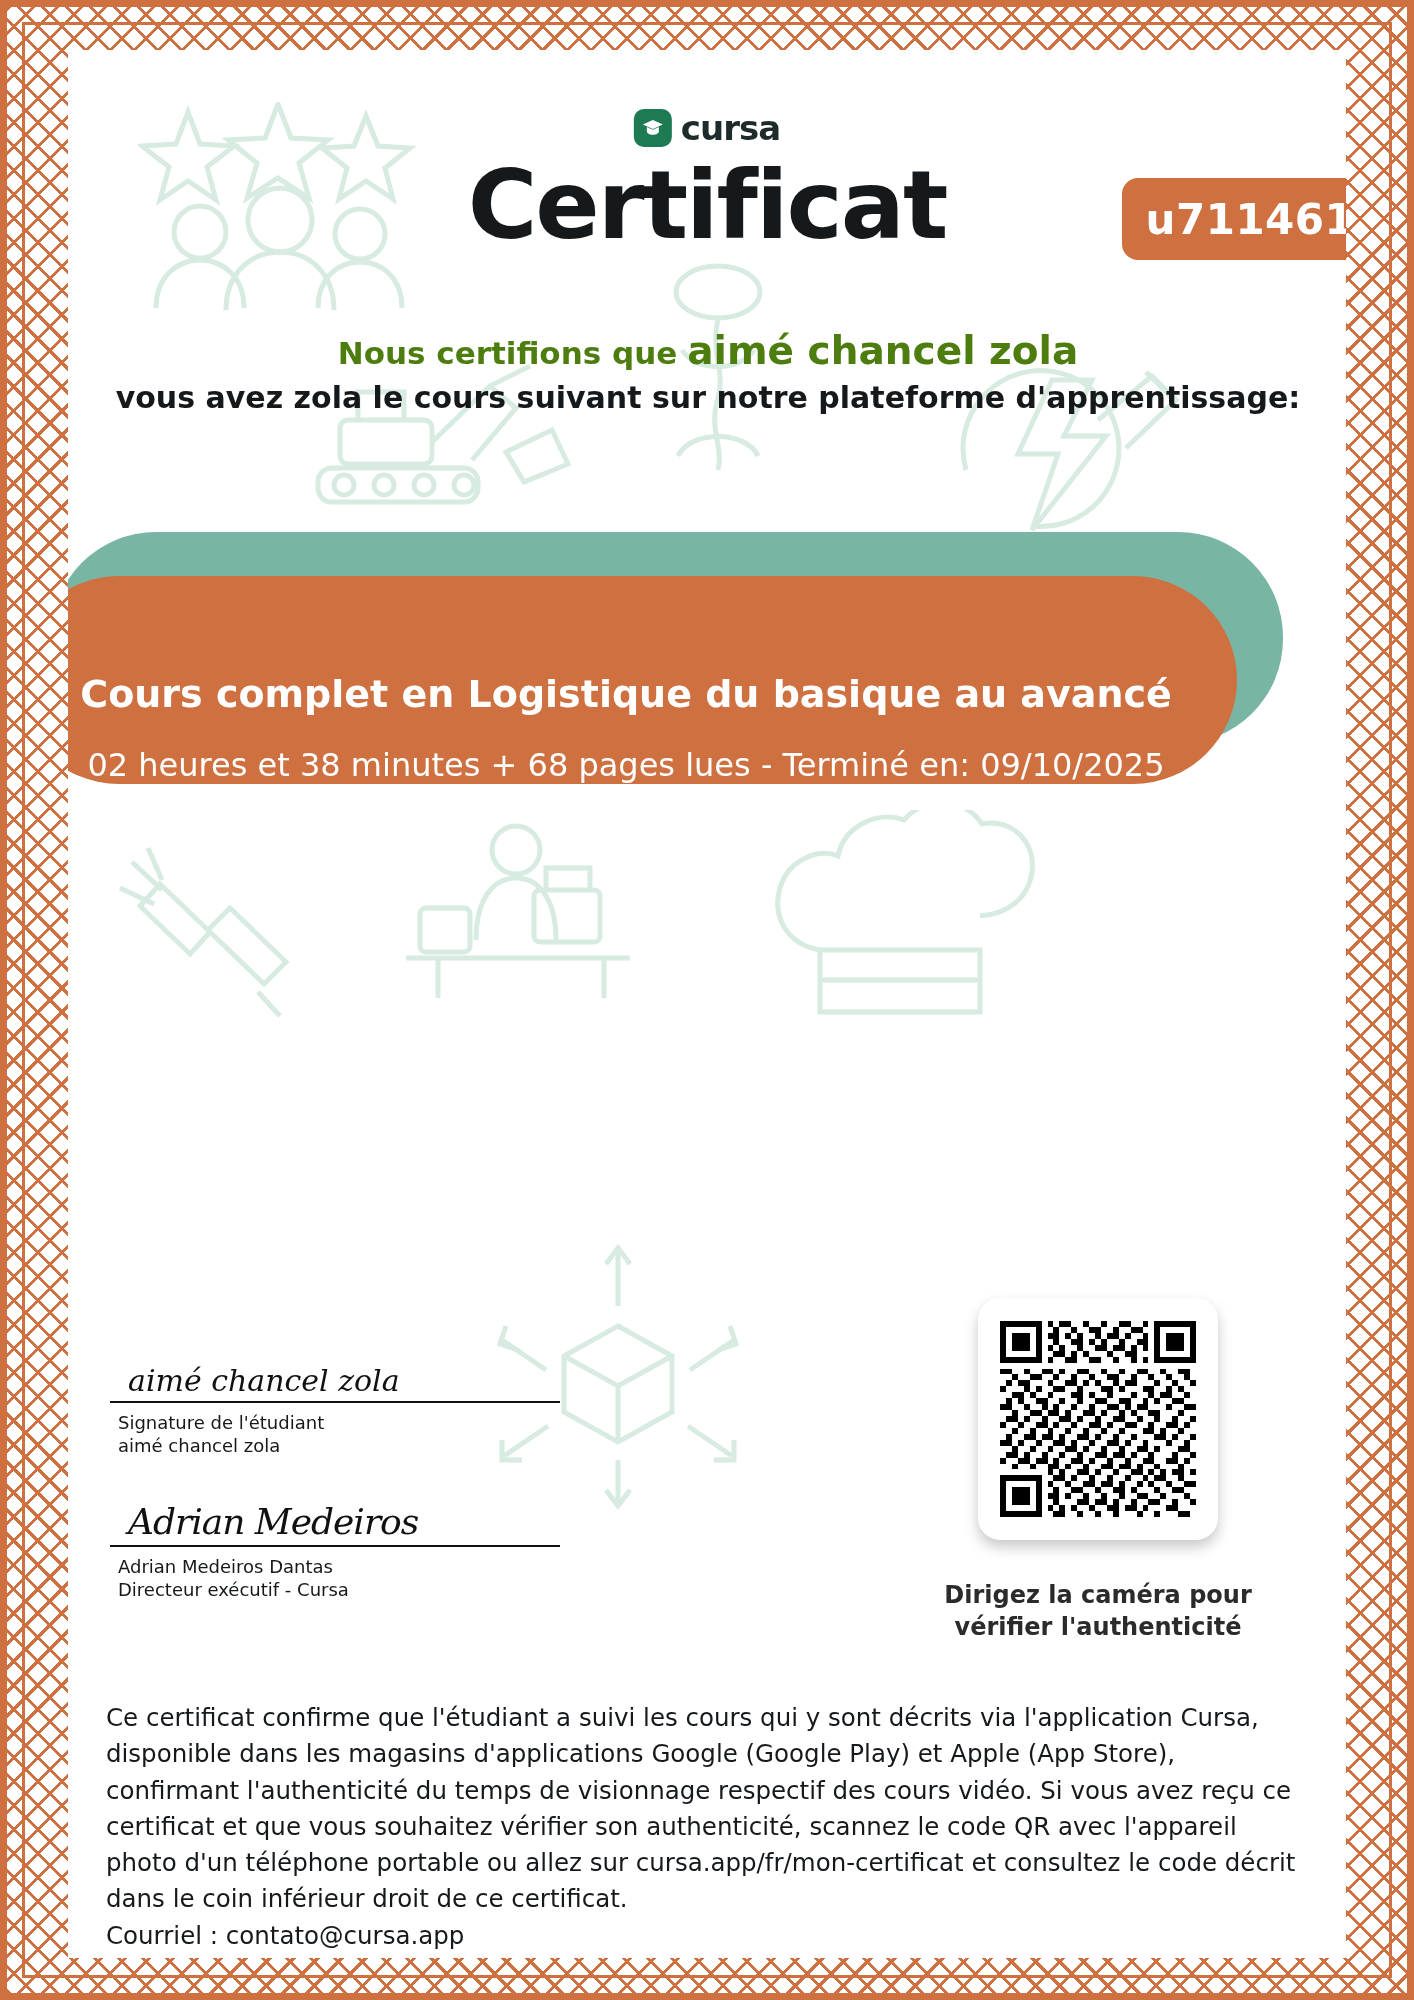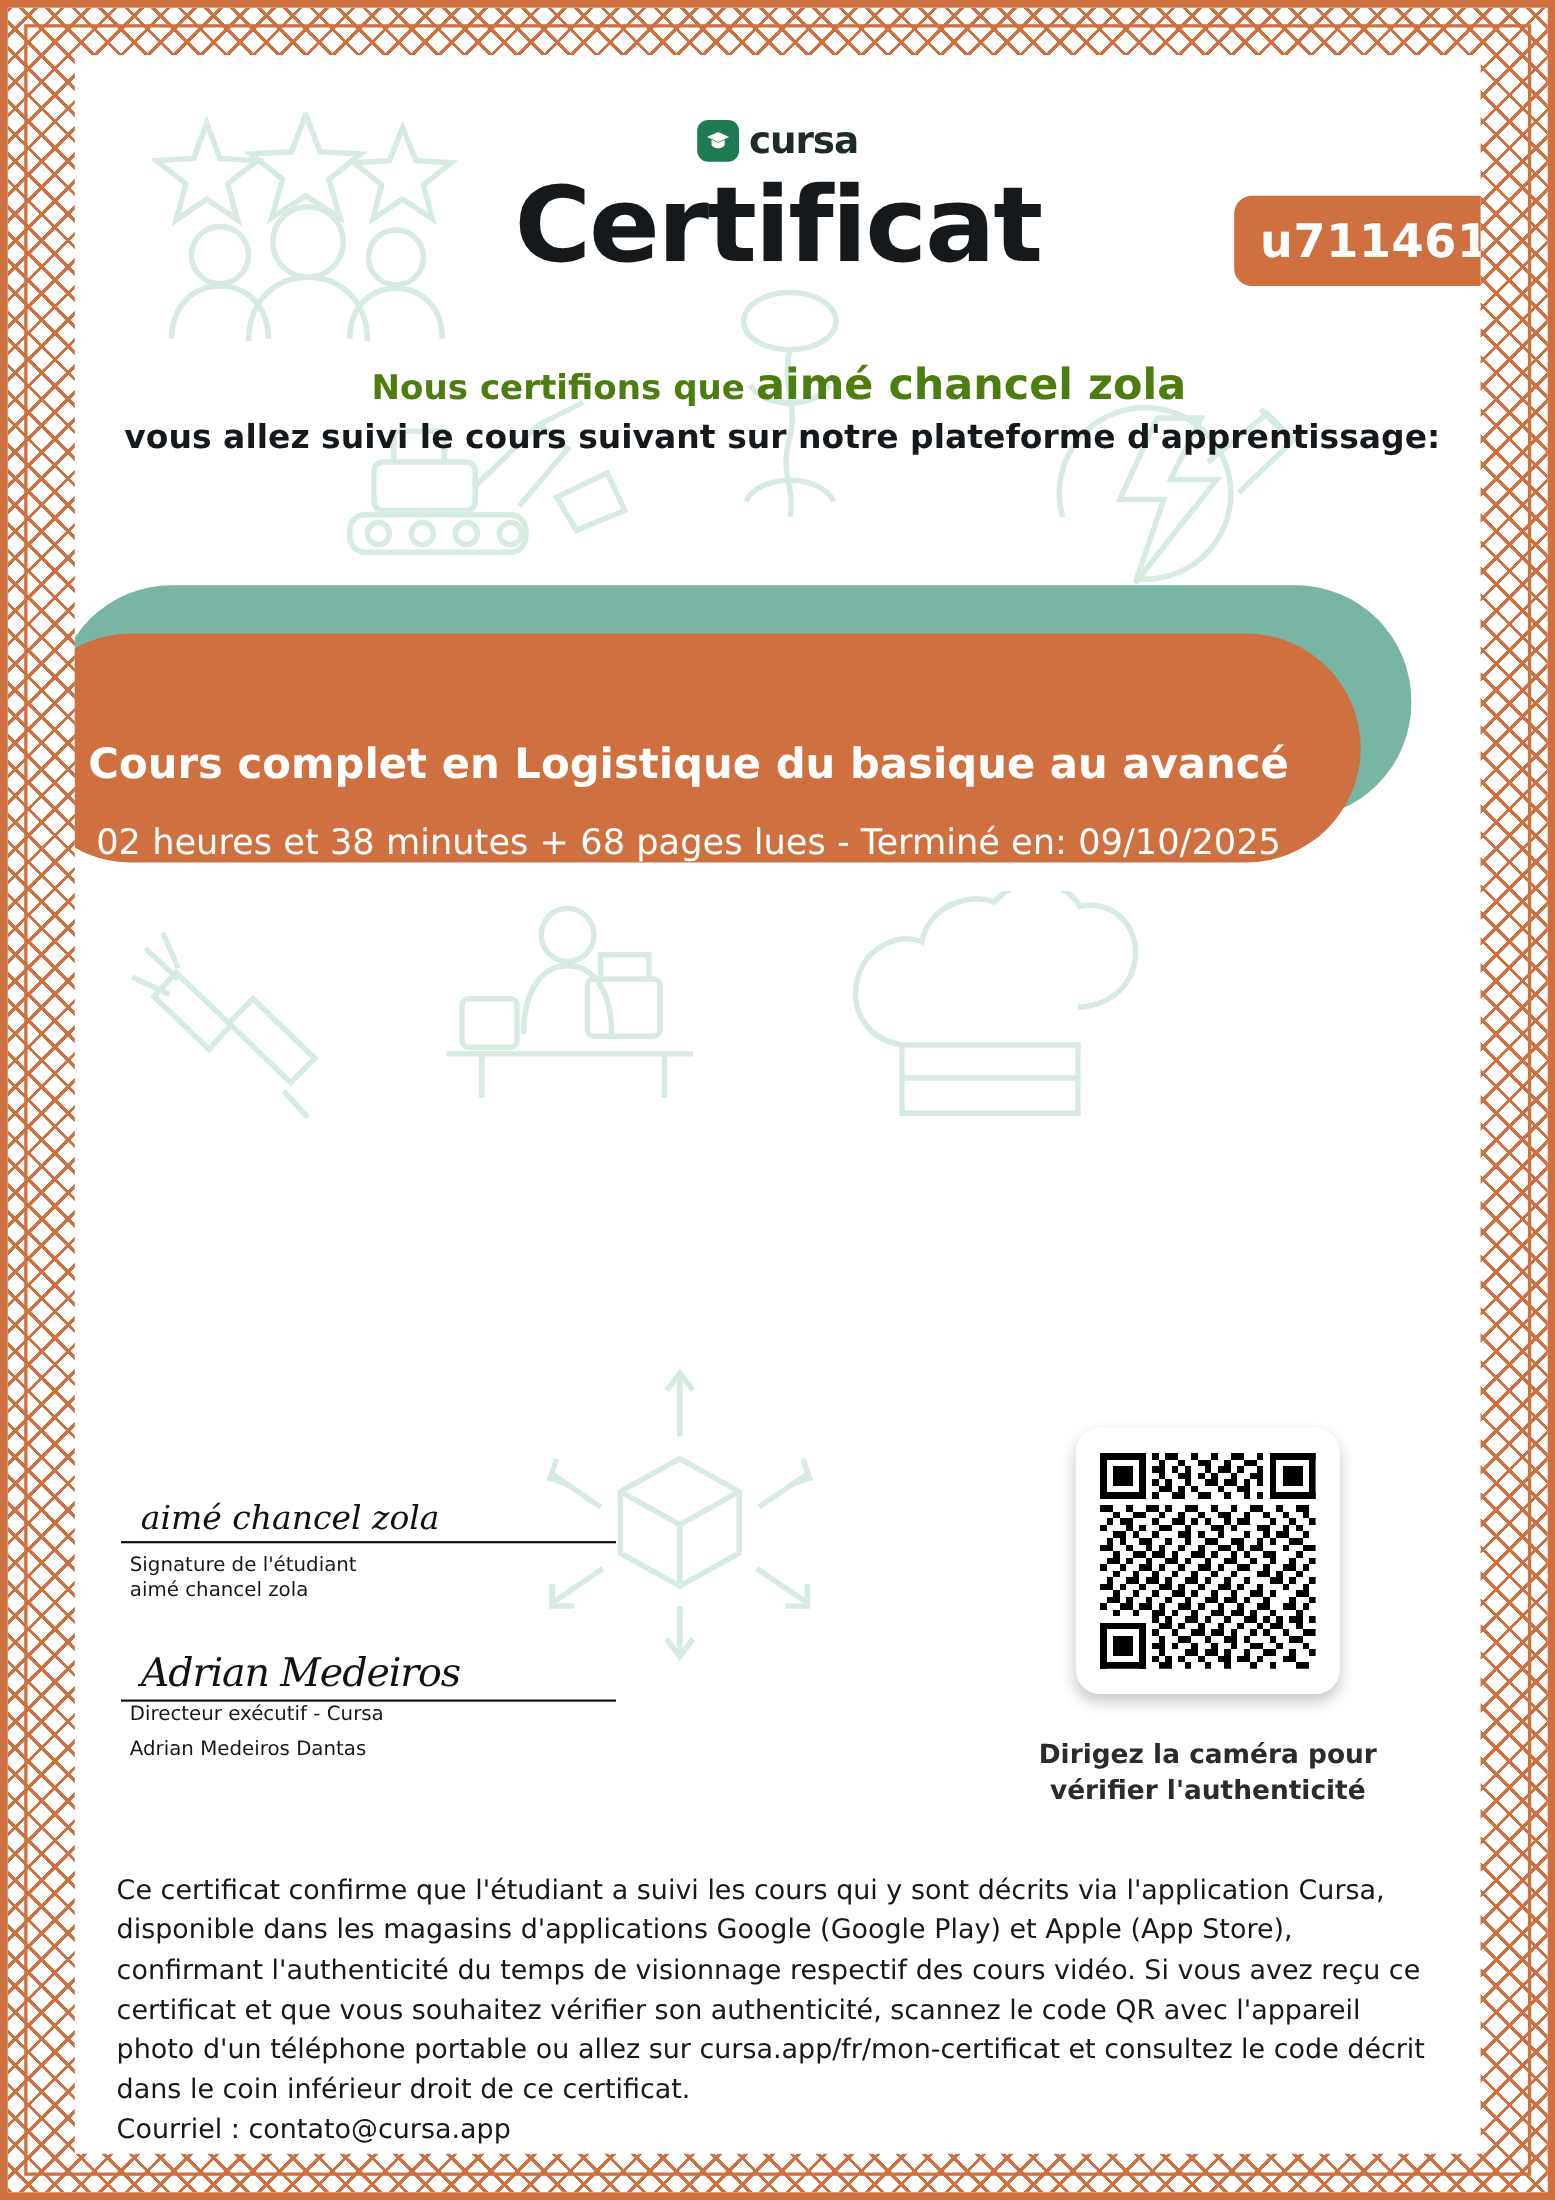--- a/index.html
+++ b/index.html
@@ -400,21 +400,21 @@
     <div class="title">Certificat</div>
 
     <div class="code-badge">
       <span>u7114612</span>
     </div>
 
     <div class="certify">
       <div class="certify-line1">
         <span>Nous certifions que</span><span class="student">aimé chancel zola</span>
       </div>
-      <div class="certify-line2">vous allez suivi le cours suivant sur notre plateforme d'apprentissage:</div>
+      <div class="certify-line2">vous avez zola le cours suivant sur notre plateforme d'apprentissage:</div>
     </div>
 
     <div class="banner-wrap">
       <div class="banner-green"></div>
       <div class="banner-orange"></div>
       <div class="banner-content">
         <div class="banner-title">Cours complet en Logistique du basique au avancé</div>
         <div class="banner-sub">02 heures et 38 minutes + 68 pages lues - Terminé en: 09/10/2025</div>
       </div>
     </div>
@@ -422,22 +422,22 @@
     <div class="sig-block sig-student">
       <div class="sig-script">aimé chancel zola</div>
       <div class="sig-rule"></div>
       <div class="sig-label">Signature de l'étudiant</div>
       <div class="sig-label" style="margin-top:0;">aimé chancel zola</div>
     </div>
 
     <div class="sig-block sig-director">
       <div class="sig-script director">Adrian Medeiros</div>
       <div class="sig-rule"></div>
+      <div class="sig-label">Adrian Medeiros Dantas</div>
       <div class="sig-label" style="margin-top:0;">Directeur exécutif - Cursa</div>
-      <div class="sig-label">Adrian Medeiros Dantas</div>
     </div>
 
     <div class="qr-card">
       <svg class="qr-img" viewBox="0 0 33 33" shape-rendering="crispEdges">
         <rect width="33" height="33" fill="#ffffff"></rect>
         <g fill="#000000">
           <rect x="0" y="0" width="7" height="1"></rect>
             <rect x="0" y="6" width="7" height="1"></rect>
           <rect x="0" y="0" width="1" height="7"></rect>
             <rect x="6" y="0" width="1" height="7"></rect>

